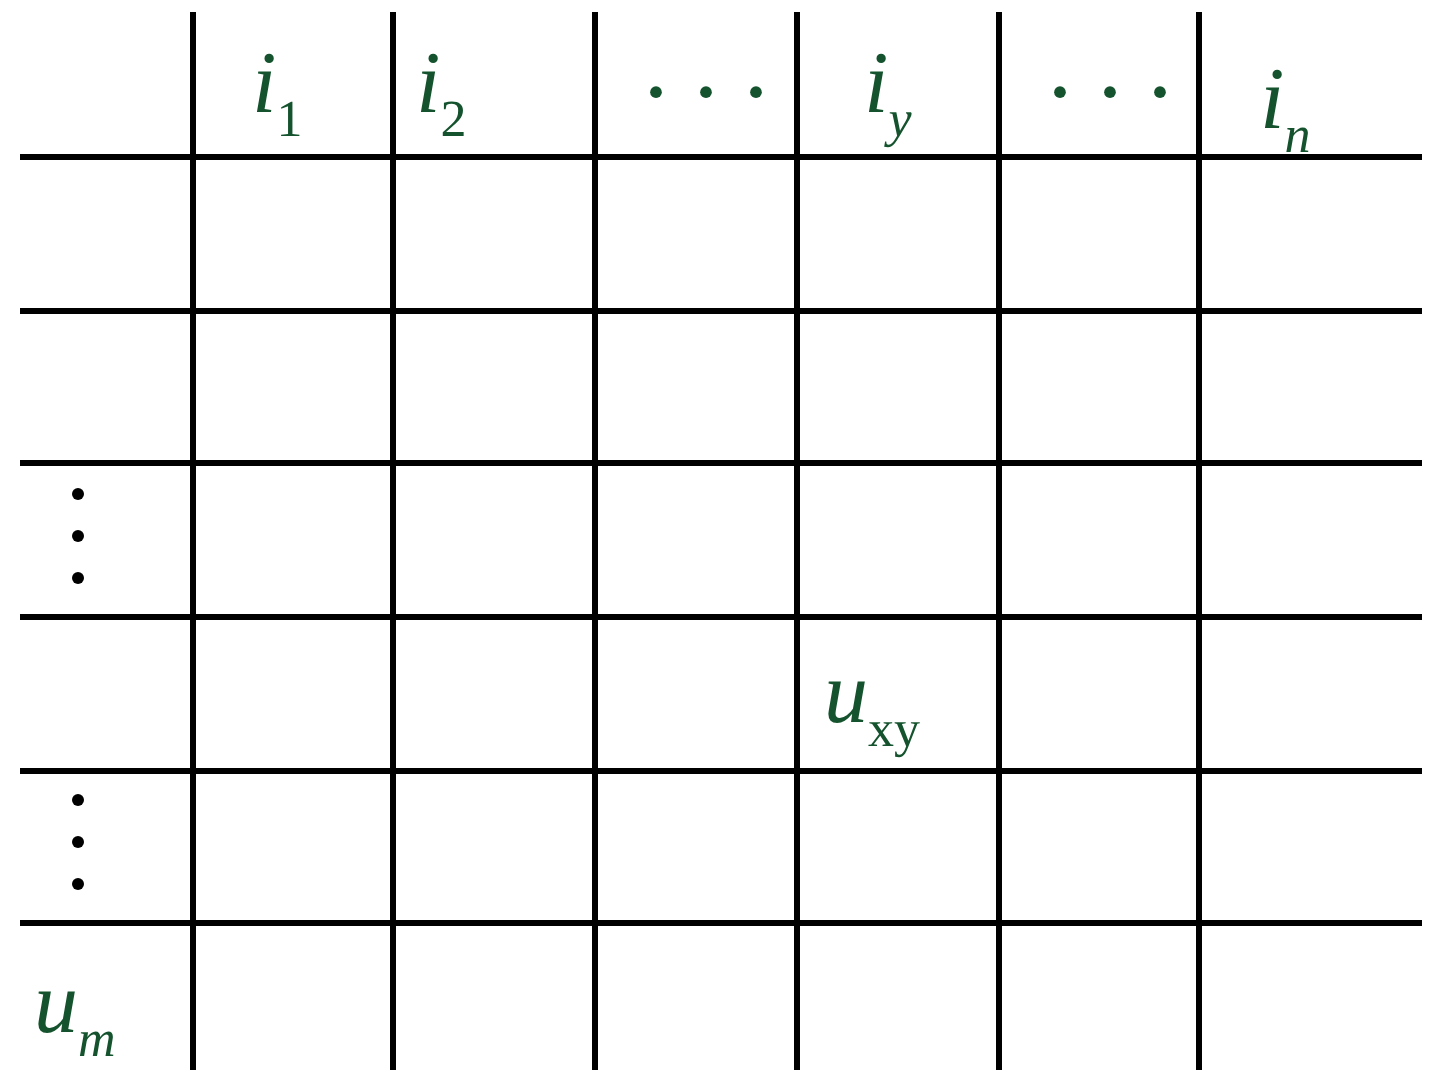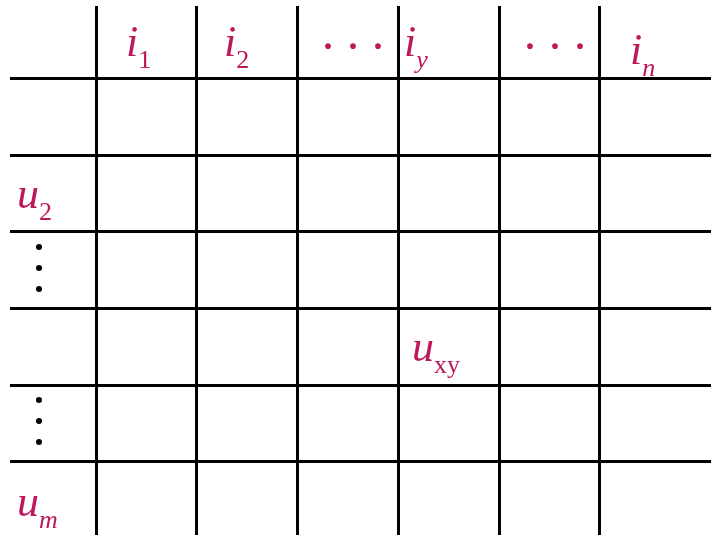--- a/index.html
+++ b/index.html
@@ -8,21 +8,21 @@
     background: #fff;
     width: 718px;
     height: 542px;
     overflow: hidden;
   }
   .matrix {
     position: relative;
     width: 718px;
     height: 542px;
     font-family: "Times New Roman", Times, serif;
-    color: #be185d;
+    color: #14532d;
   }
   .hline {
     position: absolute;
     left: 10px;
     right: 7px;
     height: 0;
     border-top: 3px solid #000;
   }
   .vline {
     position: absolute;
@@ -84,35 +84,32 @@
   <div class="vline" style="left:95px"></div>
   <div class="vline" style="left:195px"></div>
   <div class="vline" style="left:296px"></div>
   <div class="vline" style="left:397px"></div>
   <div class="vline" style="left:498px"></div>
   <div class="vline" style="left:598px"></div>
 
   <div class="cell" style="left:126px; top:20px">
     <span>i</span><sub class="roman">1</sub>
   </div>
-  <div class="cell" style="left:224px; top:20px">
+  <div class="cell" style="left:208px; top:20px">
     <span>i</span><sub class="roman">2</sub>
   </div>
   <div class="dots-h" style="left:322px; top:28px">· · ·</div>
-  <div class="cell" style="left:404px; top:20px">
+  <div class="cell" style="left:432px; top:20px">
     <span>i</span><sub>y</sub>
   </div>
   <div class="dots-h" style="left:524px; top:28px">· · ·</div>
   <div class="cell" style="left:630px; top:28px">
     <span>i</span><sub>n</sub>
   </div>
 
-  <div class="cell" style="left:17px; top:172px">
-    <span>u</span><sub class="roman">2</sub>
-  </div>
   <div class="dots-v" style="left:35px; top:244px; height:48px">
     <div class="d"></div>
       <div class="d"></div>
       <div class="d"></div>
   </div>
   <div class="dots-v" style="left:35px; top:397px; height:48px">
     <div class="d"></div>
       <div class="d"></div>
       <div class="d"></div>
   </div>

